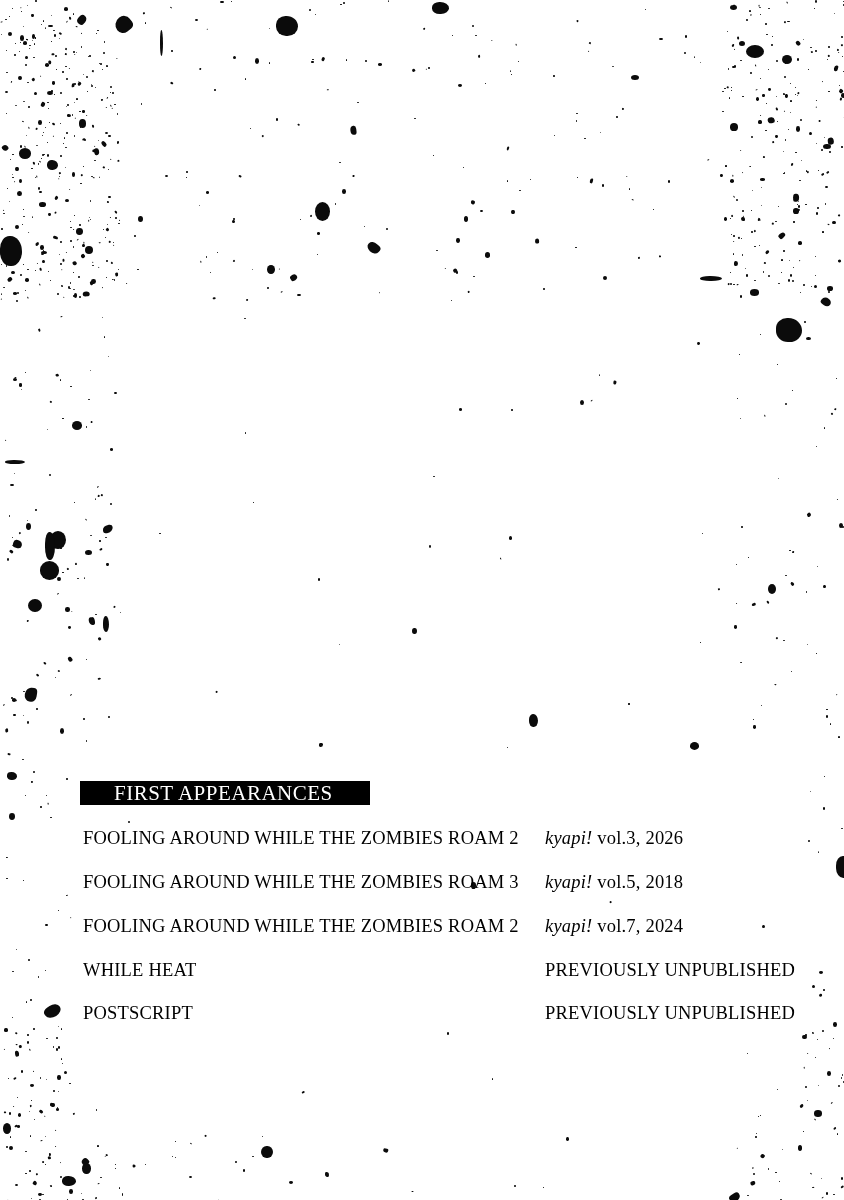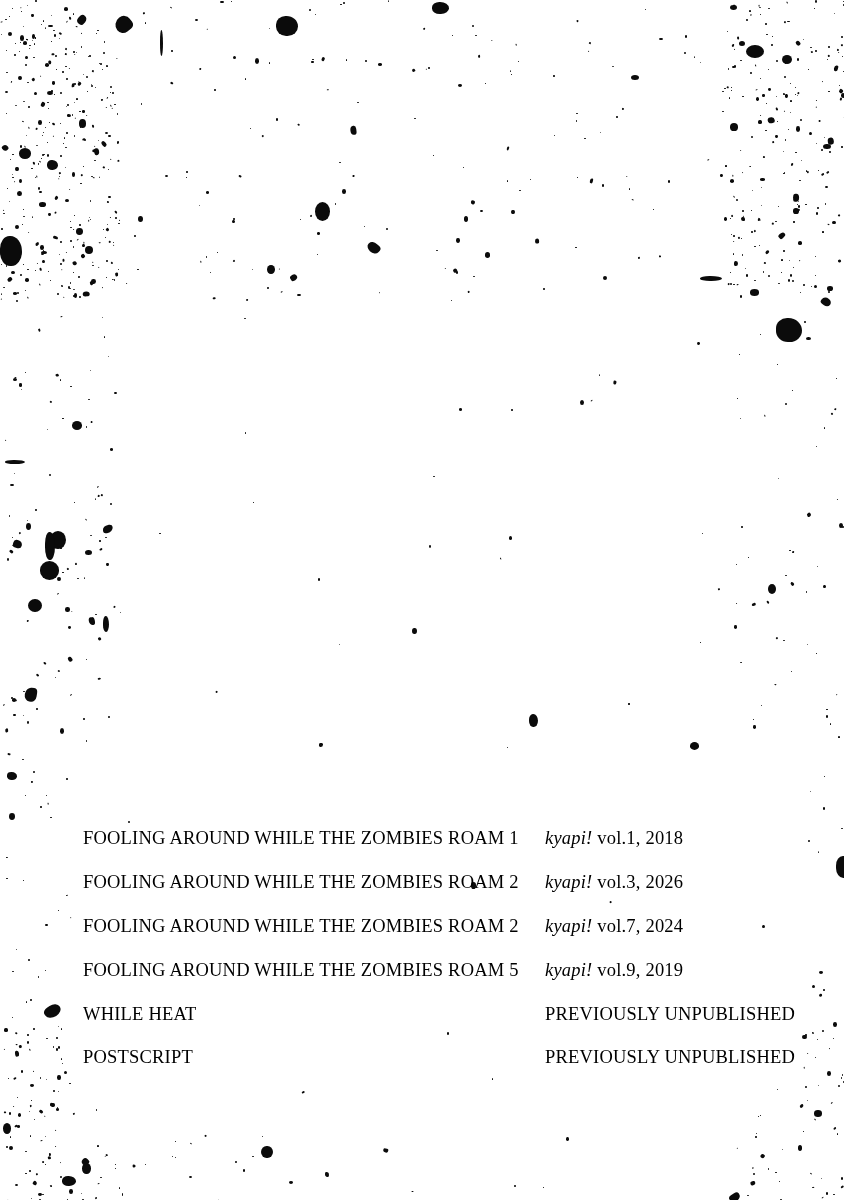--- a/index.html
+++ b/index.html
@@ -1183,37 +1183,36 @@
     <div class="blot" style="left: 103px; top: 616px; width: 6px; height: 16px; background: rgb(11, 11, 11); border-radius: 45% 55% 50% 48%;"></div>
     <div class="blot" style="left: 529px; top: 714px; width: 9px; height: 13px; background: rgb(11, 11, 11); border-radius: 45% 55% 50% 48%;"></div>
     <div class="blot" style="left: 7px; top: 772px; width: 10px; height: 8px; background: rgb(11, 11, 11); border-radius: 45% 55% 50% 48%;"></div>
     <div class="blot" style="left: 62px; top: 1176px; width: 14px; height: 10px; background: rgb(11, 11, 11); border-radius: 45% 55% 50% 48%;"></div>
     <div class="blot" style="left: 700px; top: 276px; width: 22px; height: 5px; background: rgb(11, 11, 11); border-radius: 45% 55% 50% 48%;"></div>
     <div class="blot" style="left: 5px; top: 460px; width: 20px; height: 4px; background: rgb(11, 11, 11); border-radius: 45% 55% 50% 48%;"></div>
   </div>
 
 <div class="page-content">
 
+  <div class="section-header">
+    <span class="section-title">FIRST APPEARANCES</span>
+  </div>
 
   <div class="appearance-table">
-      <div class="app-row">
-        <div class="app-title">FOOLING AROUND WHILE THE ZOMBIES ROAM 1</div>
-        <div class="app-source"><span class="mag">kyapi!</span><span> vol.1, 2018</span></div>
-      </div>
       <div class="app-row">
         <div class="app-title">FOOLING AROUND WHILE THE ZOMBIES ROAM 2</div>
         <div class="app-source"><span class="mag">kyapi!</span><span> vol.3, 2026</span></div>
       </div>
       <div class="app-row">
+        <div class="app-title">FOOLING AROUND WHILE THE ZOMBIES ROAM 3</div>
+        <div class="app-source"><span class="mag">kyapi!</span><span> vol.5, 2018</span></div>
+      </div>
+      <div class="app-row">
         <div class="app-title">FOOLING AROUND WHILE THE ZOMBIES ROAM 2</div>
         <div class="app-source"><span class="mag">kyapi!</span><span> vol.7, 2024</span></div>
-      </div>
-      <div class="app-row">
-        <div class="app-title">FOOLING AROUND WHILE THE ZOMBIES ROAM 5</div>
-        <div class="app-source"><span class="mag">kyapi!</span><span> vol.9, 2019</span></div>
       </div>
       <div class="app-row tight">
         <div class="app-title">WHILE HEAT</div>
         <div class="app-source"><span>PREVIOUSLY UNPUBLISHED</span></div>
       </div>
       <div class="app-row tight">
         <div class="app-title">POSTSCRIPT</div>
         <div class="app-source"><span>PREVIOUSLY UNPUBLISHED</span></div>
       </div>
     </div>

